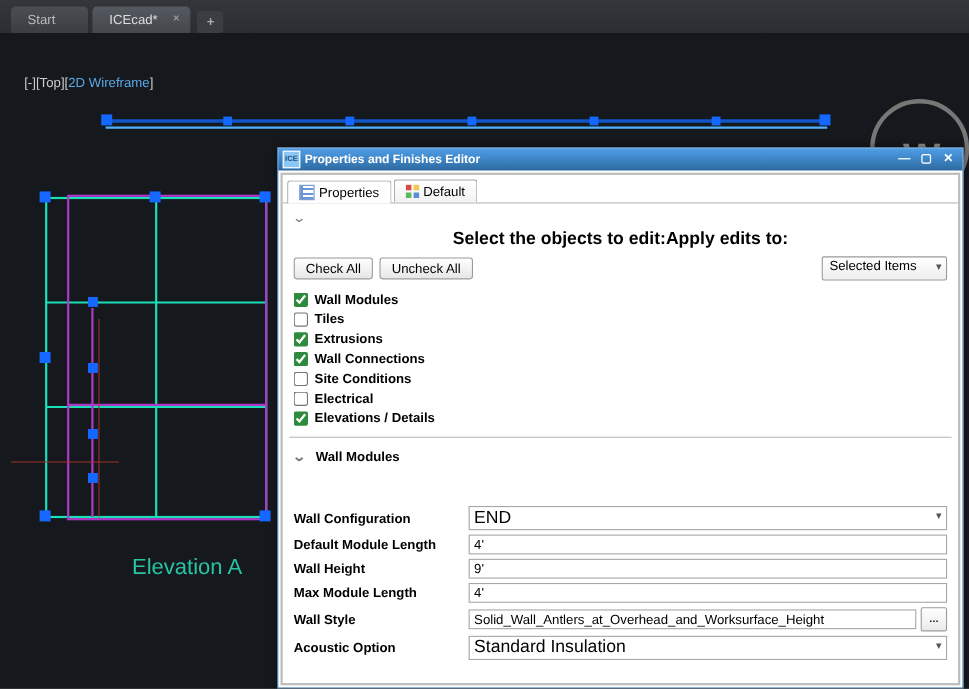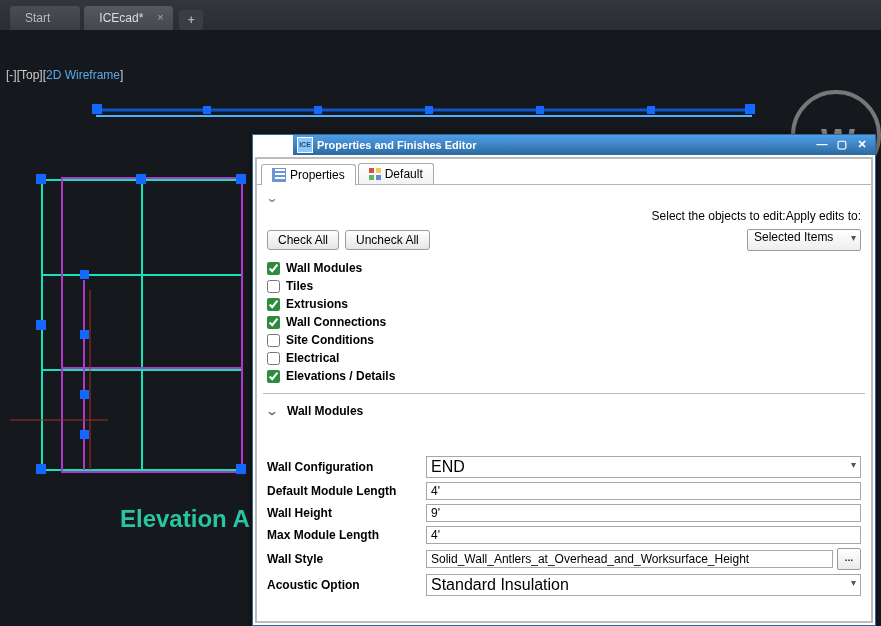--- a/index.html
+++ b/index.html
@@ -58,21 +58,21 @@
     text-align: center;
     line-height: 20px;
     border-radius: 3px;
     margin-left: 2px;
     font-weight: bold;
   }
 
   
   .vp-label {
     position: absolute;
-    left: 6px;
+    left: 22px;
     top: 38px;
     font-size: 12px;
     color: #ccc;
     letter-spacing: 0;
   }
   .vp-label .wf { color: #5aa9e6; }
 
   
   .cad-canvas {
     position: absolute;
@@ -85,24 +85,23 @@
     position: absolute;
     left: 0; top: 0;
     width: 881px;
     height: 596px;
   }
 
   .elev-label {
     position: absolute;
     left: 120px;
     top: 475px;
-    font-size: 24px;
+    font-size: 20px;
     color: #28c4a4;
     font-family: Arial, sans-serif;
-    font-weight: bold;
   }
 
   .w-badge {
     position: absolute;
     right: -0px;
     top: 60px;
     width: 90px; height: 90px;
     border: 4px solid #777;
     border-radius: 50%;
     box-sizing: border-box;
@@ -139,21 +138,20 @@
   }
   .titlebar {
     height: 20px;
     background: linear-gradient(#4f9ee8, #2c6aa0);
     color: #fff;
     display: flex;
     align-items: center;
     padding: 0 4px;
     font-size: 11px;
     font-weight: bold;
-    margin-left: 40px;
   }
   .titlebar .ticon {
     width: 14px; height: 14px;
     background: #8cc6f5;
     border: 1px solid #fff;
     margin-right: 4px;
     font-size: 7px;
     line-height: 14px;
     text-align: center;
     color: #1b4d7a;
@@ -231,25 +229,25 @@
   }
   .chevron {
     display: inline-block;
     color: #777;
     font-size: 12px;
     transform: scaleX(1.3);
   }
 
   .sel-header {
     display: flex;
-    justify-content: flex-end;
+    justify-content: center;
     align-items: flex-start;
     padding: 2px 4px;
-    font-weight: normal;
-    font-size: 12px;
+    font-weight: bold;
+    font-size: 16px;
   }
   .sel-header .right {
     text-align: right;
   }
   .btn-row {
     padding: 4px 4px 6px 4px;
     display: flex;
     gap: 6px;
     align-items: center;
   }

